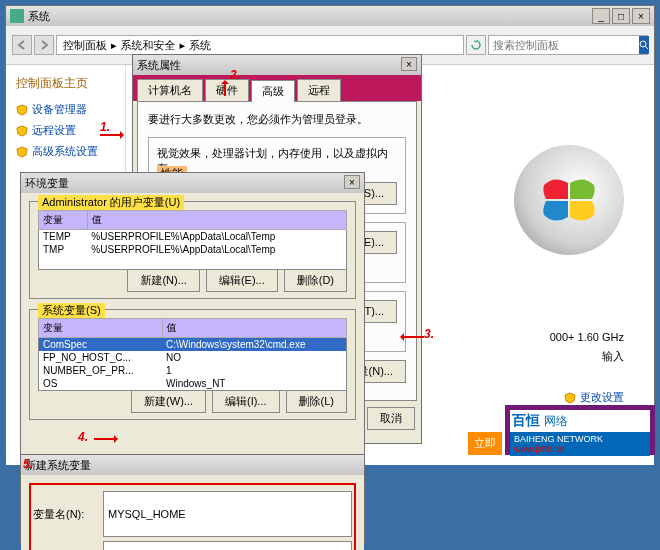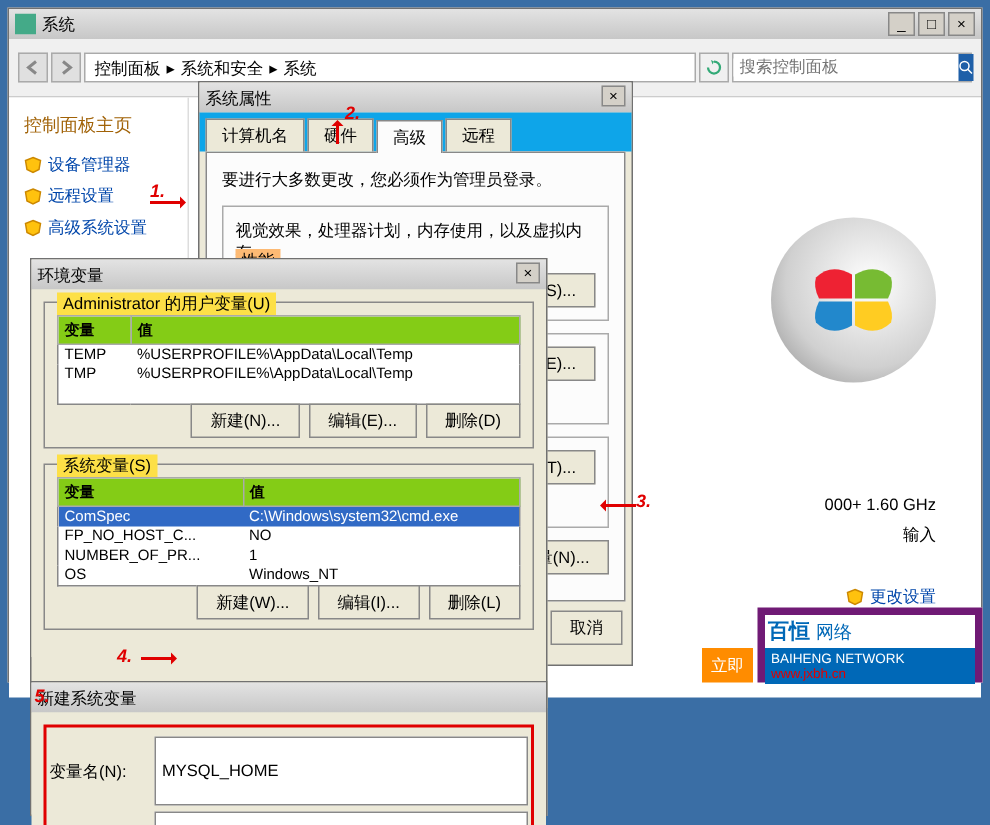--- a/index.html
+++ b/index.html
@@ -28,39 +28,39 @@
 .leftpane .lnk { display: flex; align-items: center; gap: 4px; color: #0046aa; font-size: 11px; margin: 6px 0; cursor: pointer; }
 .shield { width: 12px; height: 12px; display: inline-block; }
 .rightpane { flex: 1; background: #fff; padding: 20px; position: relative; }
 .winlogo { width: 110px; height: 110px; border-radius: 55px; background: radial-gradient(circle at 60% 40%, #fff 0%, #d0d0d0 60%, #888 100%); position: absolute; right: 30px; top: 80px; display: flex; align-items: center; justify-content: center; }
 .specs { position: absolute; right: 30px; top: 260px; font-size: 11px; text-align: right; }
 .specs div { margin: 6px 0; }
 .seealso { position: absolute; right: 30px; bottom: 60px; display: flex; align-items: center; gap: 4px; color: #0046aa; cursor: pointer; }
 
 
 .sysprops { left: 132px; top: 54px; width: 290px; height: 390px; }
-.sysprops .tabs { display: flex; background: #0ea5e9; padding: 4px 4px 0 4px; }
+.sysprops .tabs { display: flex; background: #be185d; padding: 4px 4px 0 4px; }
 .tab { padding: 3px 10px; border: 1px solid #888; border-bottom: none; background: #ece9d8; font-size: 11px; cursor: pointer; margin-right: 2px; }
 .tab.active { background: #fcfcfc; position: relative; top: 1px; }
 .tabpane { background: #fcfcfc; border: 1px solid #888; margin: 0 4px; padding: 10px; height: 300px; }
 .note { font-size: 11px; margin-bottom: 10px; }
 .grp { border: 1px solid #aaa; padding: 8px; margin-bottom: 8px; position: relative; }
 .grp .gt { position: absolute; top: -7px; left: 8px; background: #fdba74; padding: 0 4px; font-size: 11px; margin-top: 35px; }
 .grp .desc { font-size: 11px; margin-bottom: 6px; }
 .btn { background: #ece9d8; border: 1px solid #888; padding: 3px 12px; font-size: 11px; cursor: pointer; }
 .rbtn { float: right; }
 .dlgbtns { display: flex; justify-content: flex-end; gap: 6px; padding: 6px; }
 
 
 .envdlg { left: 20px; top: 172px; width: 345px; height: 300px; }
 .envbody { padding: 8px; background: #ece9d8; }
 .egrp { border: 1px solid #888; padding: 8px 8px 28px 8px; margin-bottom: 10px; position: relative; background: #ece9d8; }
 .egrp .gt { position: absolute; top: -7px; left: 8px; background: #fde047; padding: 0 4px; font-size: 11px; }
 .tbl { width: 100%; background: #fff; border: 1px solid #888; border-collapse: collapse; font-size: 10px; font-family: monospace; }
-.tbl th { background: #84cc16; border: 1px solid #aaa; padding: 2px 4px; text-align: left; font-weight: bold; }
+.tbl th { background: #c4b5fd; border: 1px solid #aaa; padding: 2px 4px; text-align: left; font-weight: normal; }
 .tbl td { padding: 1px 4px; white-space: nowrap; overflow: hidden; }
 .tbl tr.sel td { background: #316ac5; color: #fff; }
 .ebtns { position: absolute; bottom: 6px; right: 8px; display: flex; gap: 6px; }
 
 
 .newvar { left: 20px; top: 454px; width: 345px; height: 90px; }
 .nvbody { padding: 8px; background: #ece9d8; }
 .nvrow { display: flex; align-items: center; margin: 4px 0; }
 .nvrow label { width: 70px; font-size: 11px; }
 .nvrow input { flex: 1; border: 1px solid #888; padding: 16px 4px; font-size: 11px; background: #fff; }

